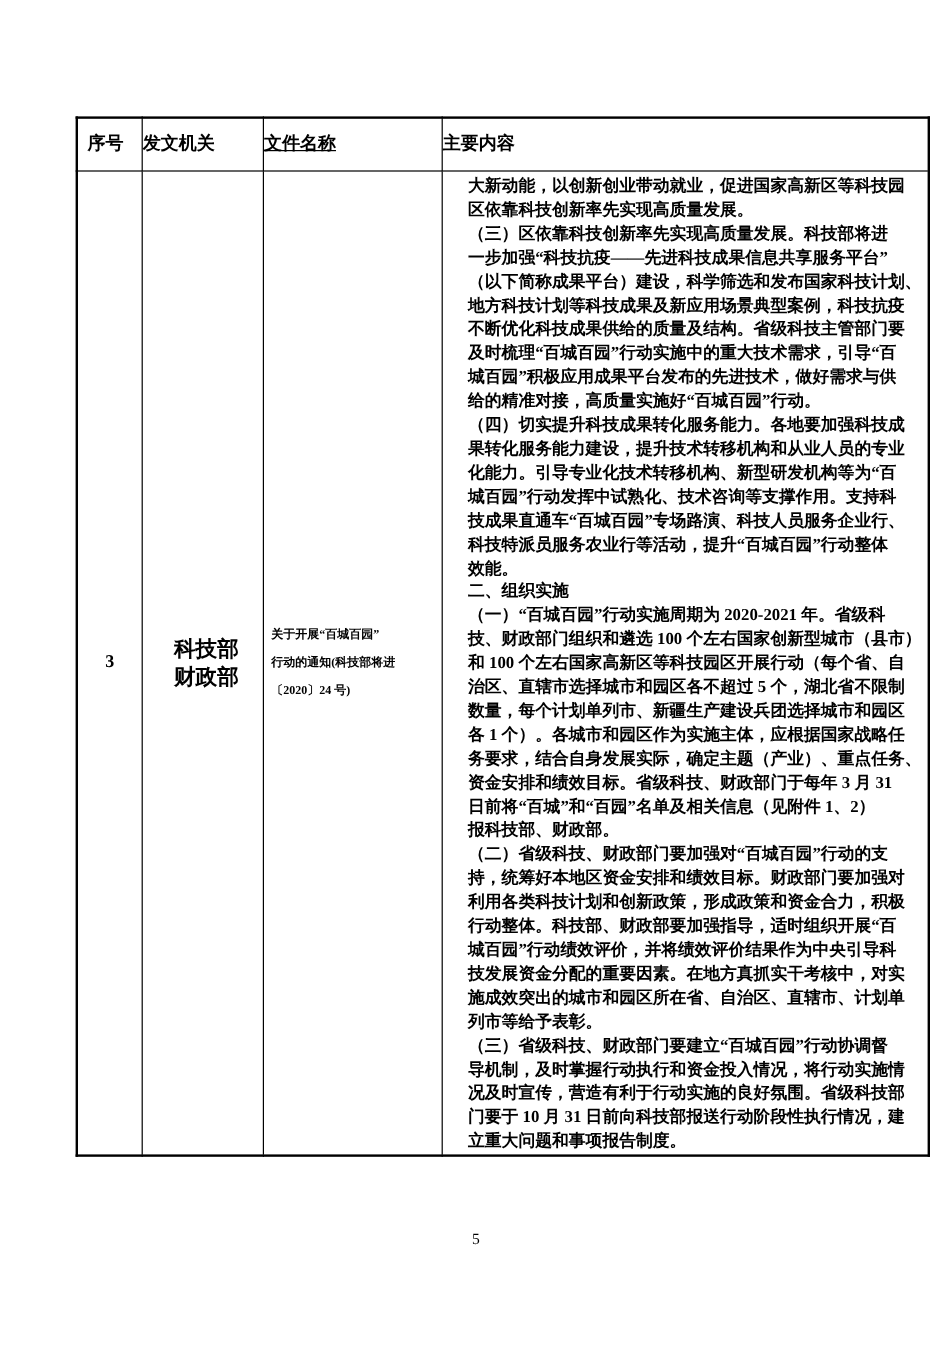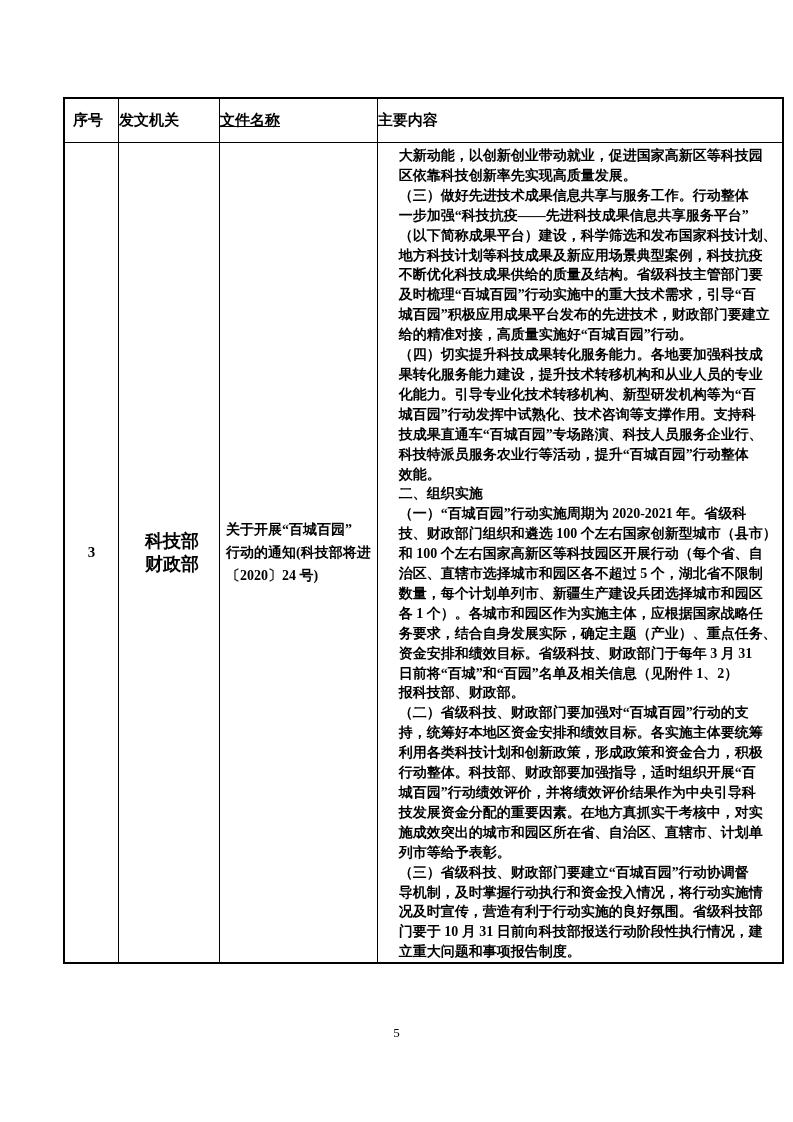--- a/index.html
+++ b/index.html
@@ -50,21 +50,21 @@
     text-align: center;
     font-size: 15px;
   }
   td.c2 {
     padding-left: 26px;
     font-size: 18px;
     line-height: 23px;
   }
   td.c3 {
     padding: 0 6px;
-    font-size: 14px;
+    font-size: 10px;
     line-height: 23px;
   }
   td.c4 {
     padding: 3px 5px 0 21px;
     font-size: 14px;
     line-height: 19.9px;
     vertical-align: top;
   }
   .tline {
     white-space: nowrap;
@@ -100,48 +100,48 @@
             <div class="tline">财政部</div>
           </td>
         <td class="c3">
             <div class="tline">关于开展“百城百园”</div>
             <div class="tline">行动的通知(科技部将进</div>
             <div class="tline">〔2020〕24 号)</div>
           </td>
         <td class="c4">
             <div class="tline">大新动能，以创新创业带动就业，促进国家高新区等科技园</div>
             <div class="tline">区依靠科技创新率先实现高质量发展。</div>
-            <div class="tline">（三）做好先进技术成果信息共享与服务工作。行动整体</div>
+            <div class="tline">（三）区依靠科技创新率先实现高质量发展。科技部将进</div>
             <div class="tline">一步加强“科技抗疫——先进科技成果信息共享服务平台”</div>
             <div class="tline">（以下简称成果平台）建设，科学筛选和发布国家科技计划、</div>
             <div class="tline">地方科技计划等科技成果及新应用场景典型案例，科技抗疫</div>
             <div class="tline">不断优化科技成果供给的质量及结构。省级科技主管部门要</div>
             <div class="tline">及时梳理“百城百园”行动实施中的重大技术需求，引导“百</div>
-            <div class="tline">城百园”积极应用成果平台发布的先进技术，财政部门要建立</div>
+            <div class="tline">城百园”积极应用成果平台发布的先进技术，做好需求与供</div>
             <div class="tline">给的精准对接，高质量实施好“百城百园”行动。</div>
             <div class="tline">（四）切实提升科技成果转化服务能力。各地要加强科技成</div>
             <div class="tline">果转化服务能力建设，提升技术转移机构和从业人员的专业</div>
             <div class="tline">化能力。引导专业化技术转移机构、新型研发机构等为“百</div>
             <div class="tline">城百园”行动发挥中试熟化、技术咨询等支撑作用。支持科</div>
             <div class="tline">技成果直通车“百城百园”专场路演、科技人员服务企业行、</div>
             <div class="tline">科技特派员服务农业行等活动，提升“百城百园”行动整体</div>
             <div class="tline">效能。</div>
             <div class="tline">二、组织实施</div>
             <div class="tline">（一）“百城百园”行动实施周期为 2020-2021 年。省级科</div>
             <div class="tline">技、财政部门组织和遴选 100 个左右国家创新型城市（县市）</div>
             <div class="tline">和 100 个左右国家高新区等科技园区开展行动（每个省、自</div>
             <div class="tline">治区、直辖市选择城市和园区各不超过 5 个，湖北省不限制</div>
             <div class="tline">数量，每个计划单列市、新疆生产建设兵团选择城市和园区</div>
             <div class="tline">各 1 个）。各城市和园区作为实施主体，应根据国家战略任</div>
             <div class="tline">务要求，结合自身发展实际，确定主题（产业）、重点任务、</div>
             <div class="tline">资金安排和绩效目标。省级科技、财政部门于每年 3 月 31</div>
             <div class="tline">日前将“百城”和“百园”名单及相关信息（见附件 1、2）</div>
             <div class="tline">报科技部、财政部。</div>
             <div class="tline">（二）省级科技、财政部门要加强对“百城百园”行动的支</div>
-            <div class="tline">持，统筹好本地区资金安排和绩效目标。各实施主体要统筹</div>
+            <div class="tline">持，统筹好本地区资金安排和绩效目标。财政部门要加强对</div>
             <div class="tline">利用各类科技计划和创新政策，形成政策和资金合力，积极</div>
             <div class="tline">行动整体。科技部、财政部要加强指导，适时组织开展“百</div>
             <div class="tline">城百园”行动绩效评价，并将绩效评价结果作为中央引导科</div>
             <div class="tline">技发展资金分配的重要因素。在地方真抓实干考核中，对实</div>
             <div class="tline">施成效突出的城市和园区所在省、自治区、直辖市、计划单</div>
             <div class="tline">列市等给予表彰。</div>
             <div class="tline">（三）省级科技、财政部门要建立“百城百园”行动协调督</div>
             <div class="tline">导机制，及时掌握行动执行和资金投入情况，将行动实施情</div>
             <div class="tline">况及时宣传，营造有利于行动实施的良好氛围。省级科技部</div>
             <div class="tline">门要于 10 月 31 日前向科技部报送行动阶段性执行情况，建</div>

